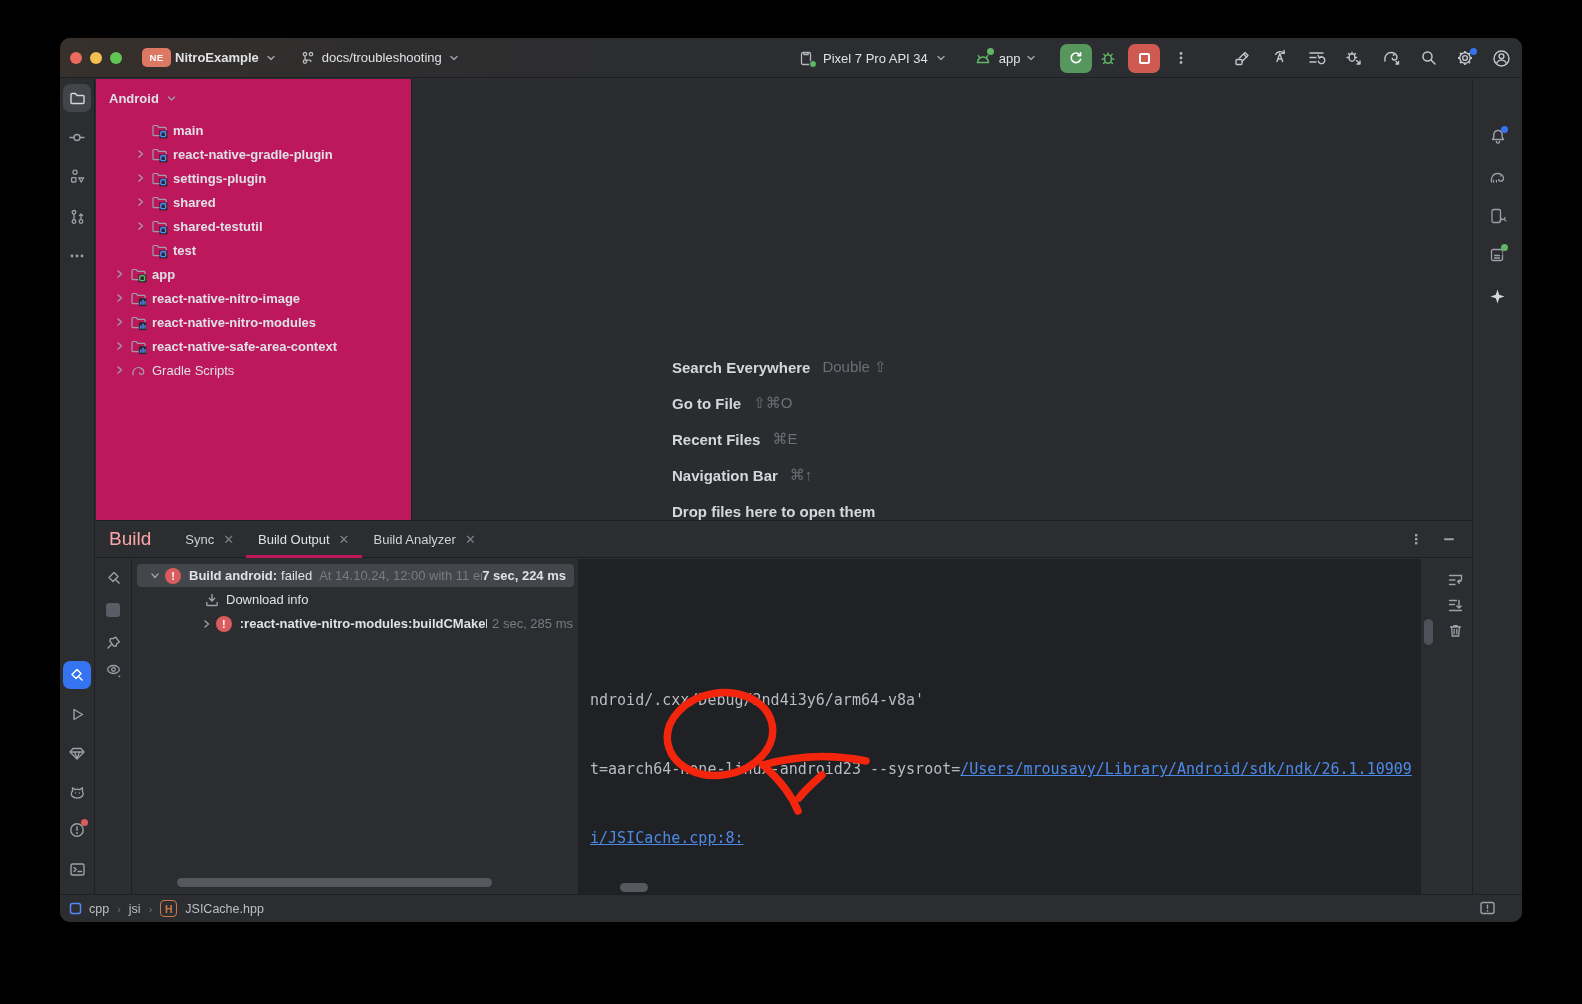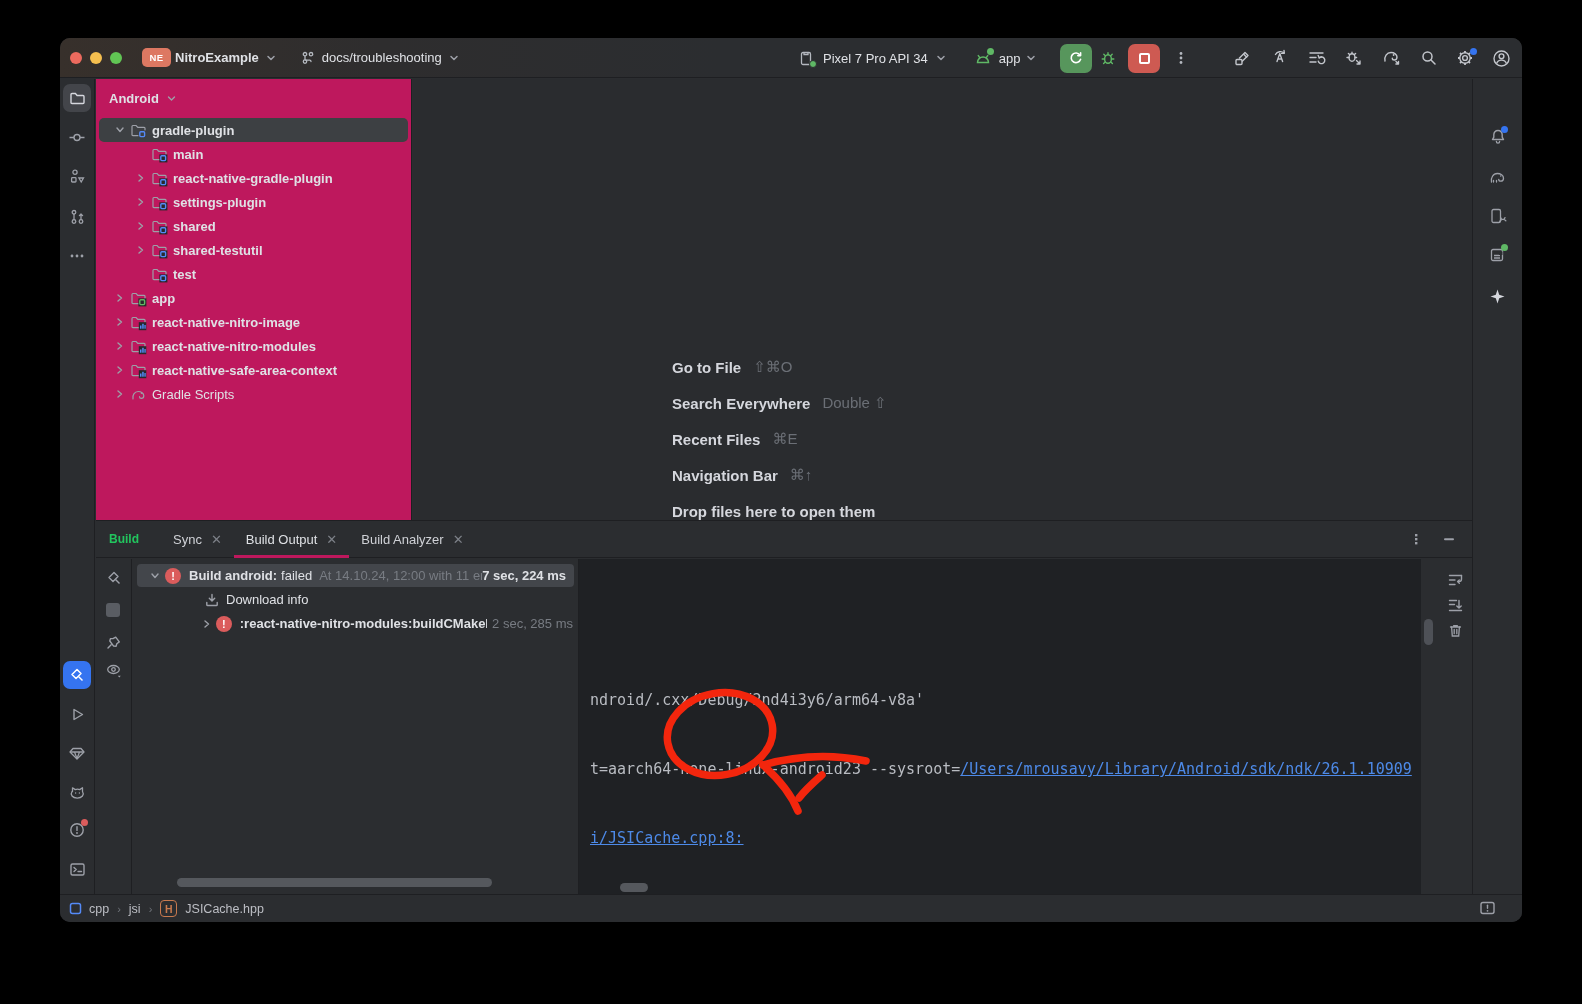--- a/index.html
+++ b/index.html
@@ -57,21 +57,21 @@
   .editor { position:absolute; left:353px; top:41px; width:1059px; height:441px; background:#2a2c2f; }
   .shortcuts { position:absolute; left:259px; top:270px; }
   .sc-row { height:36px; display:flex; align-items:center; }
   .sc-label { color:#d5d7dd; font-size:15px; font-weight:600; }
   .sc-keys { color:#6b6f76; font-size:15px; margin-left:12px; }
 
   
   .build { position:absolute; left:36px; top:482px; width:1376px; height:374px;
            background:#2b2d30; border-top:1px solid #1e1f22; }
   .build-head { height:37px; display:flex; align-items:center; border-bottom:1px solid #1e1f22; position:relative; }
-  .bh-title { color:#22c55e; font-size:12px; font-weight:700; margin-left:13px; }
+  .bh-title { color:#fca5a5; font-size:19px; font-weight:400; margin-left:13px; }
   .tab { height:37px; display:flex; align-items:center; gap:9px; padding:0 12px; color:#cfd1d6; font-size:13px; }
   .tab:first-of-type { margin-left:22px; }
   .tab.active { border-bottom:3px solid #be185d; padding-top:3px; color:#dfe1e5; }
   .tab .x { color:#7d8188; font-size:13px; }
   .bh-right { position:absolute; right:16px; display:flex; align-items:center; gap:20px; }
 
   .build-body { position:absolute; top:38px; left:0; right:0; bottom:0; display:flex; }
   .btoolbar { width:36px; border-right:1px solid #1e1f22; position:relative; background:#2b2d30; }
   .btree { width:447px; position:relative; background:#2b2d30; border-right:1px solid #1e1f22; }
   .brow { position:absolute; height:23px; display:flex; align-items:center; color:#dfe1e5; font-size:13px; }
@@ -376,35 +376,20 @@
     <div class="proj-head">
       <span class="proj-title">Android</span>
       <span class="ic">
         <svg width="13" height="13">
             <polyline points="3.5,5 6.5,8 9.5,5" stroke="#9da0a8" fill="none" stroke-width="1.4" stroke-linecap="round" stroke-linejoin="round"></polyline>
           </svg>
         </span>
     </div>
     <div class="tree">
 
-      <div class="trow ind0 selected">
-        <span class="chev">
-            <svg width="14" height="14">
-              <polyline points="4,5 7,8.5 10,5" stroke="#9da0a8" fill="none" stroke-width="1.4" stroke-linecap="round" stroke-linejoin="round"></polyline>
-            </svg>
-          </span>
-        <span class="ic">
-            <svg width="17" height="17" viewBox="0 0 17 17">
-              <path d="M2 4.4c0-.5.4-.9.9-.9h3.2l1.7 1.9h6.3c.5 0 .9.4.9.9v6.5c0 .5-.4.9-.9.9H2.9c-.5 0-.9-.4-.9-.9z" stroke="#9da0a8" fill="none" stroke-width="1.2"></path>
-              <rect x="8.4" y="8.4" width="8" height="8" fill="#3d4043"></rect>
-              <rect x="9.8" y="9.8" width="4.8" height="4.8" rx="1" stroke="#548af7" fill="none" stroke-width="1.4"></rect>
-            </svg>
-          </span>
-        <span class="lab">gradle-plugin</span>
-      </div>
 
       <div class="trow ind1">
         <span class="chev-sp"></span>
         <span class="ic">
             <svg width="17" height="17" viewBox="0 0 17 17">
               <path d="M2 4.4c0-.5.4-.9.9-.9h3.2l1.7 1.9h6.3c.5 0 .9.4.9.9v6.5c0 .5-.4.9-.9.9H2.9c-.5 0-.9-.4-.9-.9z" stroke="#9da0a8" fill="none" stroke-width="1.2"></path>
               <rect x="8.4" y="8.4" width="8" height="8" fill="#27292c"></rect>
               <rect x="9.8" y="9.8" width="4.8" height="4.8" rx="1" stroke="#548af7" fill="none" stroke-width="1.4"></rect>
             </svg>
           </span>
@@ -570,26 +555,26 @@
             </svg>
           </span>
         <span class="lab">Gradle Scripts</span>
       </div>
     </div>
   </div>
 
   <div class="editor">
     <div class="shortcuts">
       <div class="sc-row">
+          <span class="sc-label">Search Everywhere</span>
+          <span class="sc-keys">Double ⇧</span>
+        </div>
+      <div class="sc-row">
           <span class="sc-label">Go to File</span>
           <span class="sc-keys">⇧⌘O</span>
-        </div>
-      <div class="sc-row">
-          <span class="sc-label">Search Everywhere</span>
-          <span class="sc-keys">Double ⇧</span>
         </div>
       <div class="sc-row">
           <span class="sc-label">Recent Files</span>
           <span class="sc-keys">⌘E</span>
         </div>
       <div class="sc-row">
           <span class="sc-label">Navigation Bar</span>
           <span class="sc-keys">⌘↑</span>
         </div>
       <div class="sc-row">

